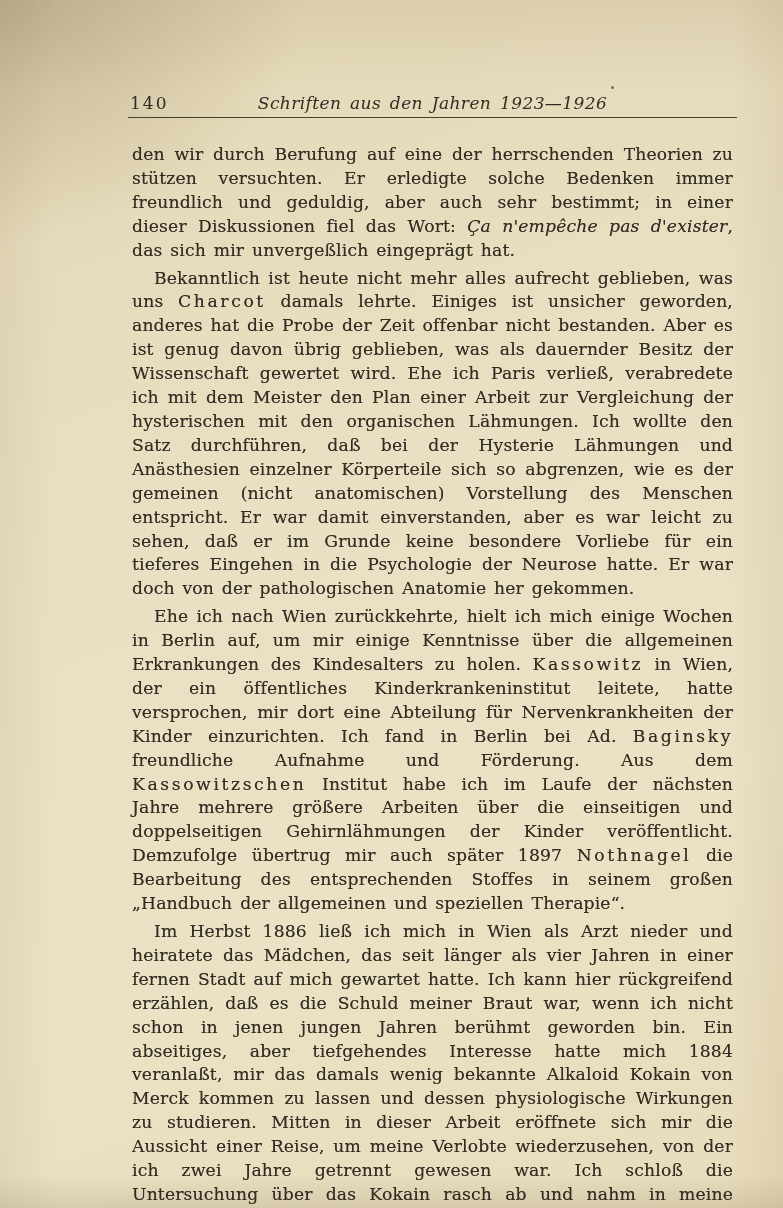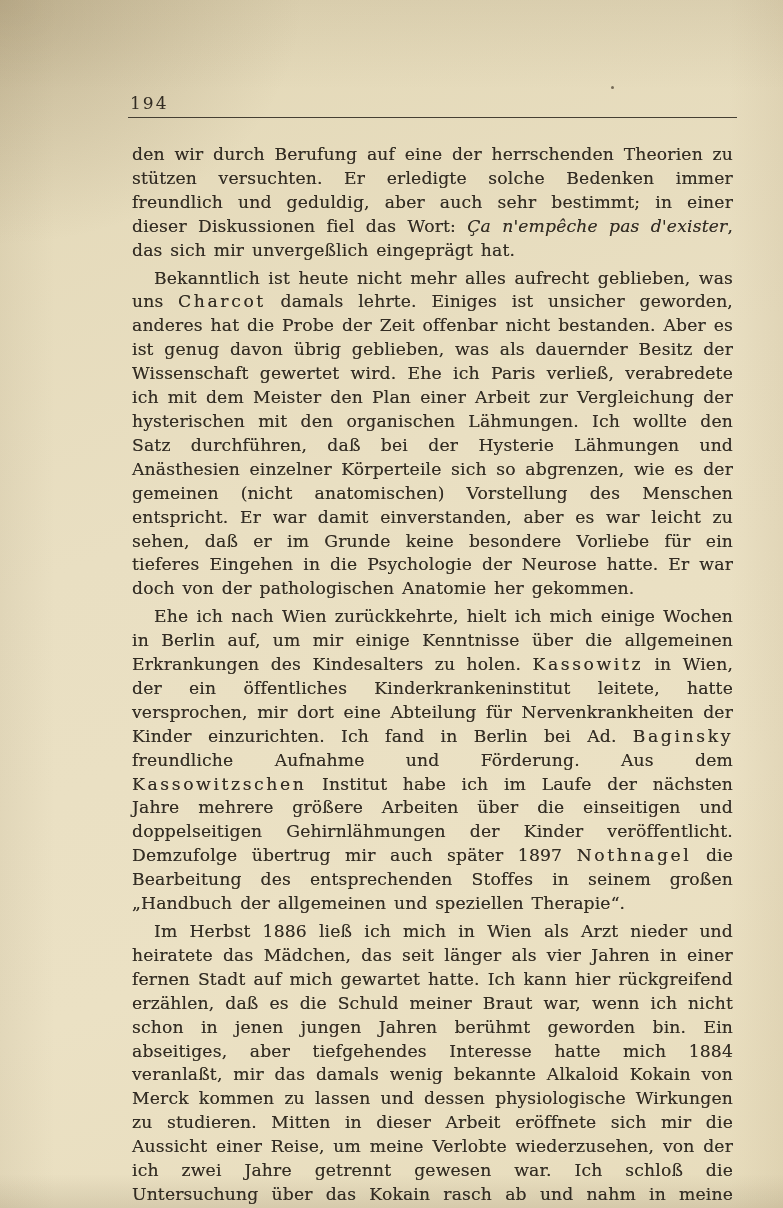--- a/index.html
+++ b/index.html
@@ -66,21 +66,22 @@
     background: rgba(70,60,45,0.7);
   }
 </style>
 </head>
 <body>
 
 <div class="page-scan">
   <div class="print-speck" style="left:611px; top:86px;"></div>
   <div class="text-block">
     <div class="running-header">
-      <span class="page-number">194</span>
+      <span class="page-number">140</span>
+      <span class="running-title">Schriften aus den Jahren 1923—1926</span>
     </div>
     <div class="page-body">
         <p class=""><span class="seg-normal">den wir durch Berufung auf eine der herrschenden Theorien zu stützen versuchten. Er erledigte solche Bedenken immer freundlich und geduldig, aber auch sehr bestimmt; in einer dieser Diskussionen fiel das Wort: </span><span class="seg-italic">Ça n'empêche pas d'exister</span><span class="seg-normal">, das sich mir unvergeßlich eingeprägt hat.</span></p>
         <p class="indent"><span class="seg-normal">Bekanntlich ist heute nicht mehr alles aufrecht geblieben, was uns </span><span class="seg-spaced">Charcot</span><span class="seg-normal"> damals lehrte. Einiges ist unsicher geworden, anderes hat die Probe der Zeit offenbar nicht bestanden. Aber es ist genug davon übrig geblieben, was als dauernder Besitz der Wissenschaft gewertet wird. Ehe ich Paris verließ, verabredete ich mit dem Meister den Plan einer Arbeit zur Vergleichung der hysterischen mit den organischen Lähmungen. Ich wollte den Satz durchführen, daß bei der Hysterie Lähmungen und Anästhesien einzelner Körperteile sich so abgrenzen, wie es der gemeinen (nicht anatomischen) Vorstellung des Menschen entspricht. Er war damit einverstanden, aber es war leicht zu sehen, daß er im Grunde keine besondere Vorliebe für ein tieferes Eingehen in die Psychologie der Neurose hatte. Er war doch von der pathologischen Anatomie her gekommen.</span></p>
         <p class="indent"><span class="seg-normal">Ehe ich nach Wien zurückkehrte, hielt ich mich einige Wochen in Berlin auf, um mir einige Kenntnisse über die allgemeinen Erkrankungen des Kindesalters zu holen. </span><span class="seg-spaced">Kassowitz</span><span class="seg-normal"> in Wien, der ein öffentliches Kinderkrankeninstitut leitete, hatte versprochen, mir dort eine Abteilung für Nervenkrankheiten der Kinder einzurichten. Ich fand in Berlin bei Ad. </span><span class="seg-spaced">Baginsky</span><span class="seg-normal"> freundliche Aufnahme und Förderung. Aus dem </span><span class="seg-spaced">Kassowitzschen</span><span class="seg-normal"> Institut habe ich im Laufe der nächsten Jahre mehrere größere Arbeiten über die einseitigen und doppelseitigen Gehirnlähmungen der Kinder veröffentlicht. Demzufolge übertrug mir auch später 1897 </span><span class="seg-spaced">Nothnagel</span><span class="seg-normal"> die Bearbeitung des entsprechenden Stoffes in seinem großen „Handbuch der allgemeinen und speziellen Therapie“.</span></p>
         <p class="indent"><span class="seg-normal">Im Herbst 1886 ließ ich mich in Wien als Arzt nieder und heiratete das Mädchen, das seit länger als vier Jahren in einer fernen Stadt auf mich gewartet hatte. Ich kann hier rückgreifend erzählen, daß es die Schuld meiner Braut war, wenn ich nicht schon in jenen jungen Jahren berühmt geworden bin. Ein abseitiges, aber tiefgehendes Interesse hatte mich 1884 veranlaßt, mir das damals wenig bekannte Alkaloid Kokain von Merck kommen zu lassen und dessen physiologische Wirkungen zu studieren. Mitten in dieser Arbeit eröffnete sich mir die Aussicht einer Reise, um meine Verlobte wiederzusehen, von der ich zwei Jahre getrennt gewesen war. Ich schloß die Untersuchung über das Kokain rasch ab und nahm in meine Publikation die Vorhersage auf, daß sich bald weitere Verwendungen</span></p>
       </div>
   </div>
 </div>
 

